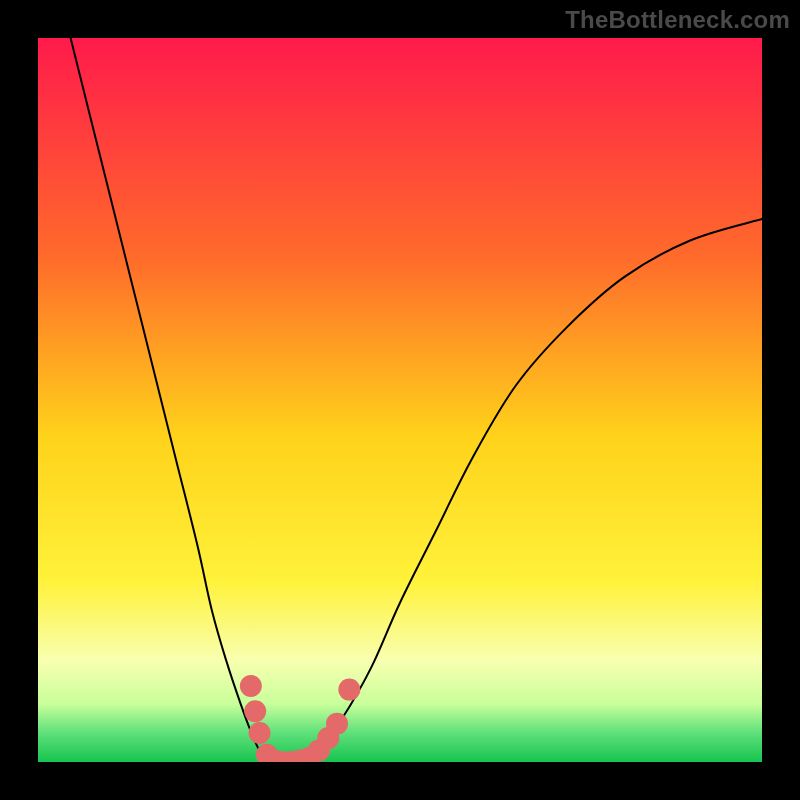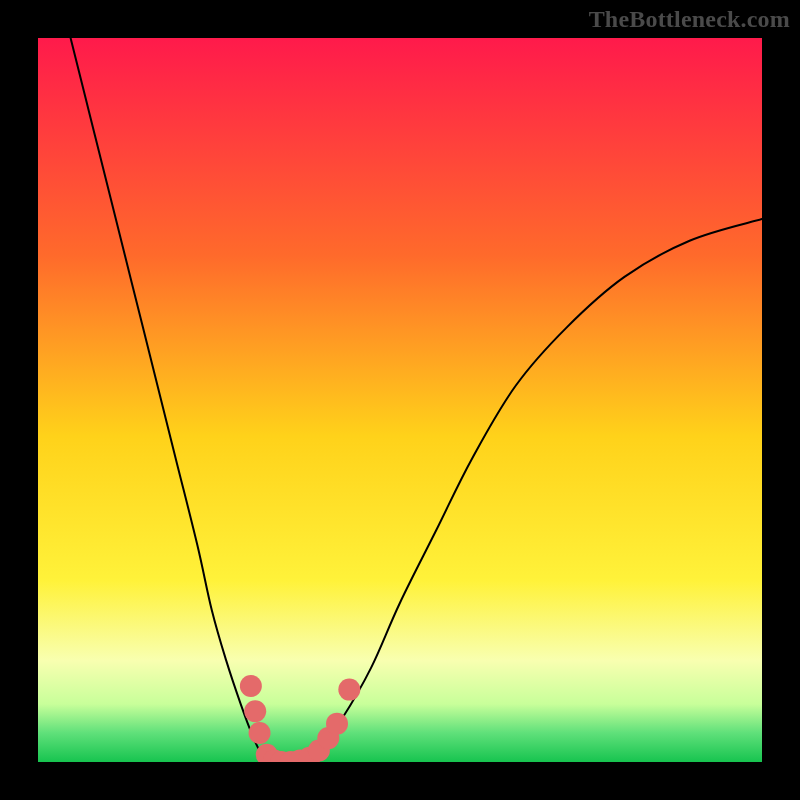--- a/index.html
+++ b/index.html
@@ -9,21 +9,20 @@
     width: 800px;
     height: 800px;
     overflow: hidden;
     font-family: Arial, Helvetica, sans-serif;
   }
   .outer {
     width: 800px;
     height: 800px;
     background: #000;
     position: relative;
-    font-family: Liberation Serif, serif;
   }
   .plot {
     position: absolute;
     left: 38px;
     top: 38px;
     width: 724px;
     height: 724px;
   }
   .attribution {
     position: absolute;

